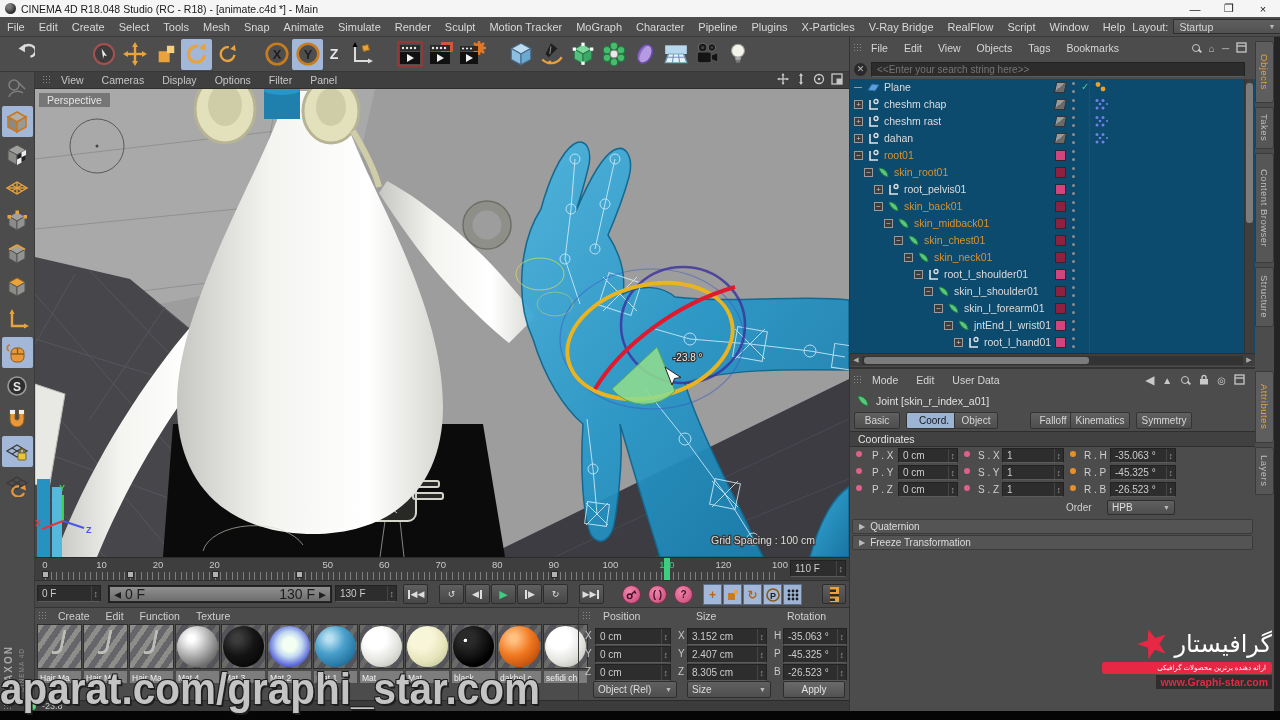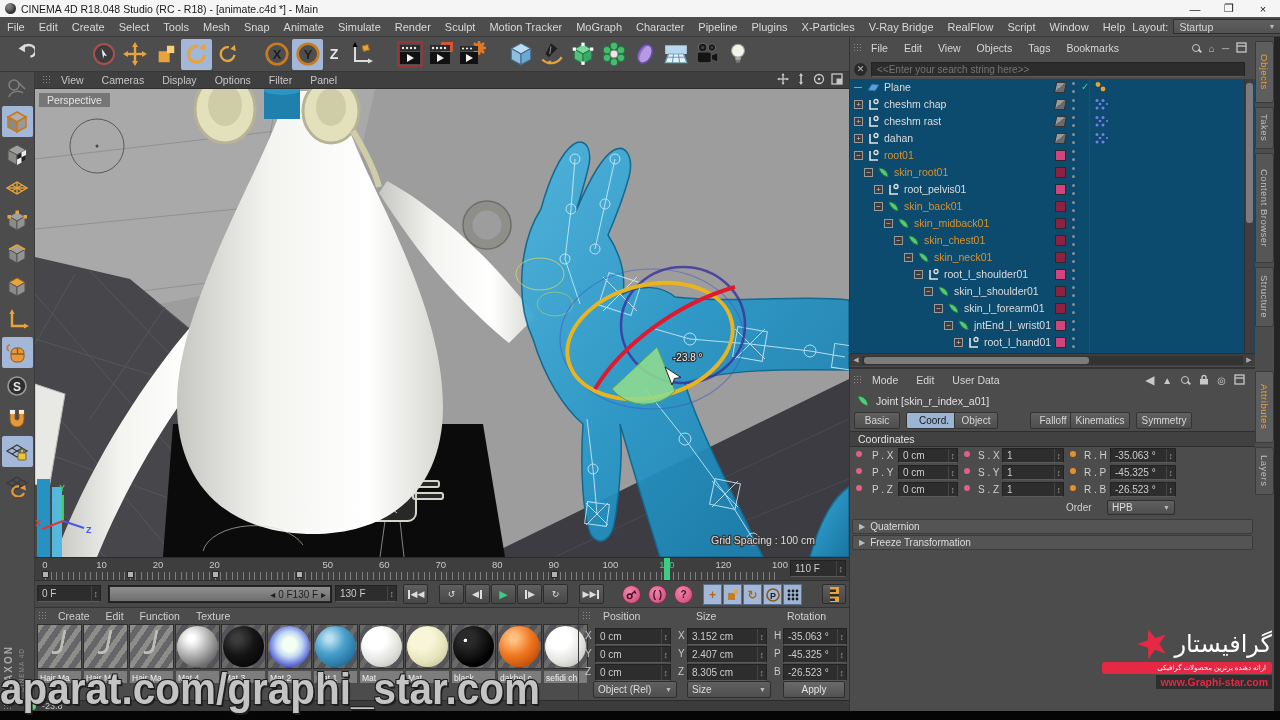--- a/index.html
+++ b/index.html
@@ -40,21 +40,21 @@
 .tick-num{position:absolute;top:1px;font-size:9.5px;color:#cacaca;transform:translateX(-50%)}
 .tickstrip{position:absolute;left:10px;top:14px;width:735px;height:8px;background:repeating-linear-gradient(90deg,#7e7e7e 0 1px,transparent 1px 5.654px)}
 .keyf{position:absolute;top:13px;width:7px;height:7px;background:#b2b2b2;border:1px solid #2a2a2a}
 .curframe{position:absolute;top:0;width:6px;height:23px;background:#3ecb82}
 #frame-box{position:absolute;right:3px;top:2px;width:56px}
 
 #controls{position:absolute;left:35px;top:580px;width:814px;height:27px;background:#484848;border-top:1px solid #303030}
 .nf{position:absolute;background:#2d2d2d;border:1px solid #222;border-bottom-color:#5a5a5a;height:17px;color:#ccc;font-size:10px;display:flex;align-items:center;justify-content:space-between;padding:0 0 0 4px}
 .nf .spin{color:#999;font-size:9px;border-left:1px solid #454545;padding:0 2px;height:100%;display:flex;align-items:center}
 .range{position:absolute;left:73px;top:4px;width:224px;height:18px;background:#262626;border:1px solid #1e1e1e;padding:1px}
-.range .thumb{width:100%;height:100%;background:linear-gradient(#909090,#6d6d6d);display:flex;justify-content:flex-end;align-items:center;color:#1e1e1e;font-size:10px;padding:0 4px}
+.range .thumb{width:100%;height:100%;background:linear-gradient(#909090,#6d6d6d);display:flex;justify-content:space-between;align-items:center;color:#1e1e1e;font-size:14px;padding:0 4px}
 .pb{position:absolute;top:3px;width:25px;height:20px;background:linear-gradient(#5f5f5f,#474747);border:1px solid #2d2d2d;border-radius:2px;display:flex;align-items:center;justify-content:center;color:#ddd;font-size:9px}
 .pb .bar{display:inline-block;width:2px;height:9px;background:#ddd;margin:0 1px}
 .pb.play{color:#3ecb82;font-size:11px}
 .rec{position:absolute;top:3px;width:23px;height:21px;display:flex;align-items:center;justify-content:center}
 .rec .c{width:19px;height:19px;border-radius:50%;background:radial-gradient(circle at 38% 32%,#ef87ac,#d9608c 60%,#b24068);border:1px solid #7e2c4c;display:flex;align-items:center;justify-content:center;color:#47102a;font-weight:bold;font-size:10px}
 .kt{position:absolute;top:3px;width:19px;height:21px;background:#a3b8d8;border:1px solid #5a708e;display:flex;align-items:center;justify-content:center;color:#b06818;font-weight:bold;font-size:12px}
 .kt.dark{color:#222}
 
 #bottrow{position:absolute;left:35px;top:607px;width:814px;height:93px;background:#4c4c4c;border-top:1px solid #333}
 .phead{height:15px;display:flex;align-items:center;font-size:10.5px;color:#cfcfcf;gap:2px}

